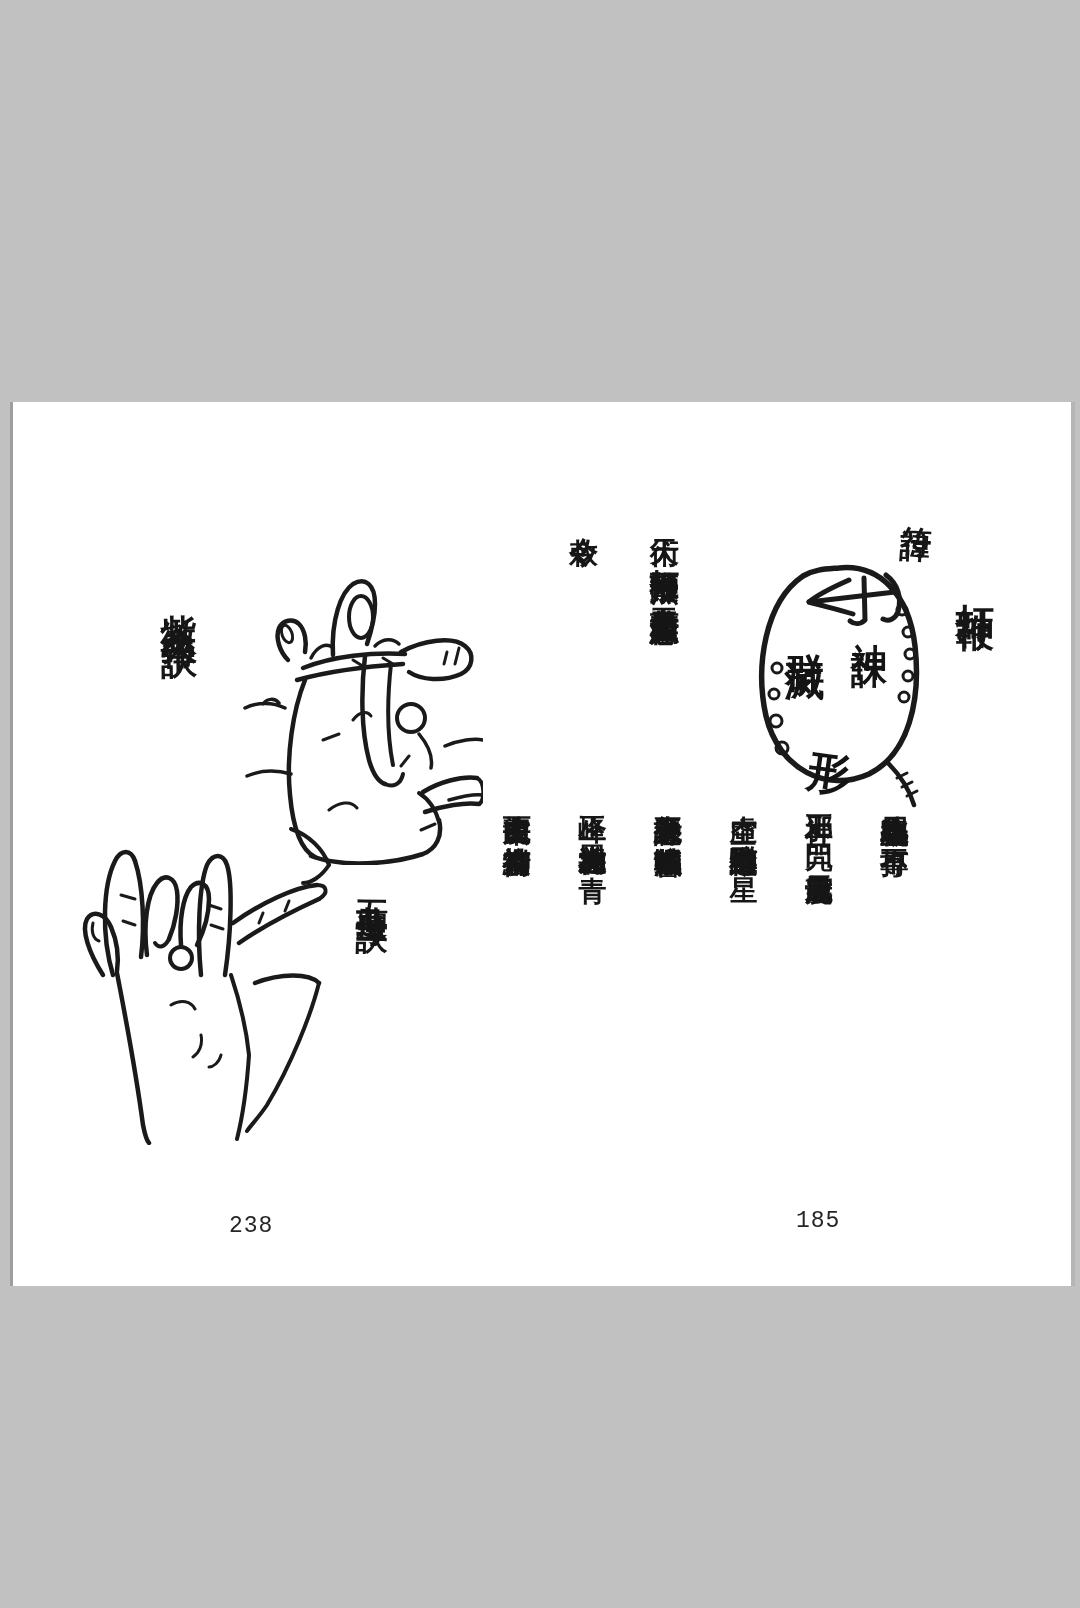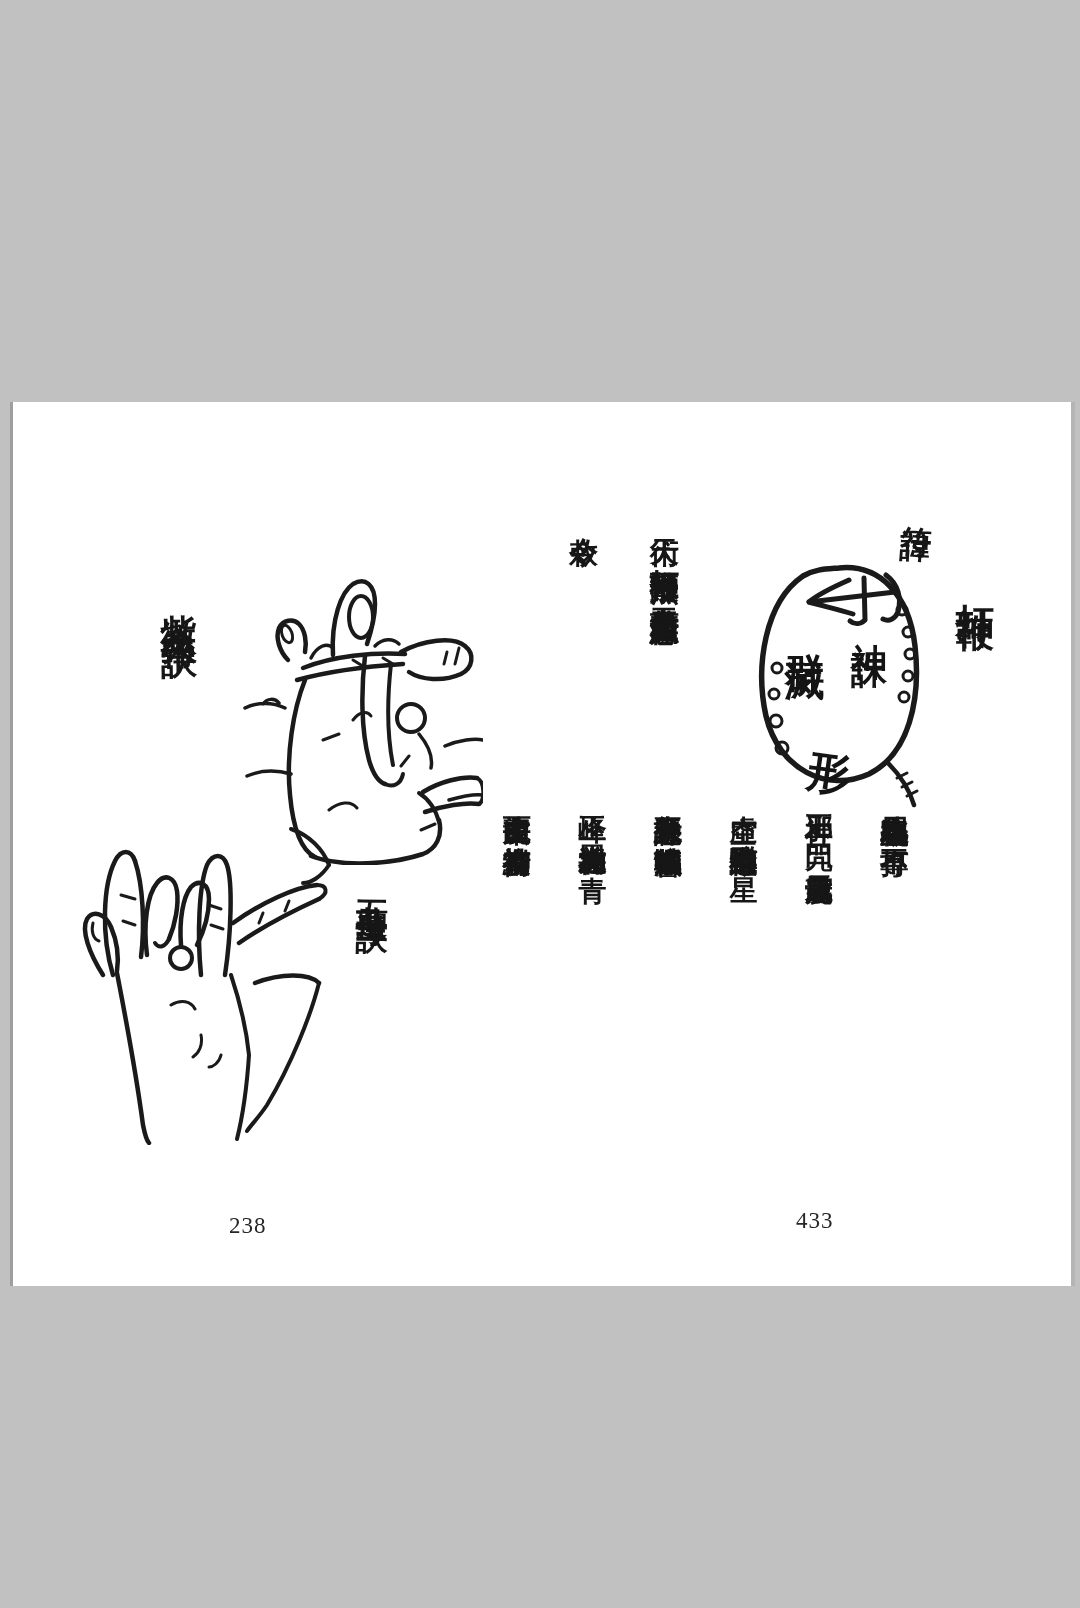--- a/index.html
+++ b/index.html
@@ -27,21 +27,21 @@
   .title{font-size:38px;letter-spacing:5px;}
   .fulabel{font-size:31px;letter-spacing:3px;transform:rotate(4deg);}
   .cols{position:absolute;}
   .cols .col{font-size:28px;line-height:39.5px;letter-spacing:0.5px;}
   .closing .col{font-size:29px;line-height:45px;letter-spacing:1px;}
   .hand-label{font-weight:700;}
   .label-upper{font-size:36px;letter-spacing:7px;transform:rotate(-1deg);}
   .label-lower{font-size:32px;letter-spacing:5px;transform:rotate(1deg);}
   .pagenum{
     position:absolute;font-size:23px;color:#262626;
-    font-family:Liberation Serif, serif;letter-spacing:1px;
+    font-family:Liberation Mono, monospace;letter-spacing:1px;
   }
   .talisman{position:absolute;}
   .talisman svg{position:absolute;left:0;top:0;}
   .tal-chr{position:absolute;font-weight:700;color:#141414;}
   .tal-right{left:96px;top:56px;font-size:36px;line-height:44px;letter-spacing:8px;}
   .tal-left{left:30px;top:64px;font-size:40px;line-height:46px;letter-spacing:6px;}
   .tal-bottom{left:56px;top:160px;font-size:44px;transform:rotate(8deg);}
   .drawing{position:absolute;}
   svg path, svg circle, svg ellipse{
     fill:none;stroke:#1a1a1a;stroke-linecap:round;stroke-linejoin:round;
@@ -93,21 +93,21 @@
     <div class="col">火奉行誅惡魅　鳴鞭響鎖滅</div>
     <div class="col">巫峰　黑虎大神巡左右　青</div>
     <div class="col">龍白虎去西東　拘神縱有衝</div>
   </div>
 
   <div class="vtext print cols closing" style="left:620px;top:113px;width:90px;height:680px;">
     <div class="col">天術　打神鞭下掃無蹤　吾奉茅山李老君急急如律</div>
     <div class="col">令敕</div>
   </div>
 
-  <div class="pagenum" style="left:783px;top:806px;">433</div>
+  <div class="pagenum" style="left:783px;top:806px;">185</div>
 
   <div class="vtext hand-label label-upper" style="position:absolute;left:140px;top:183px;">紫微大帝訣</div>
 
   <div class="vtext hand-label label-lower" style="position:absolute;left:338px;top:473px;">五蓮聖母訣</div>
 
   <div class="drawing" style="left:220px;top:158px;width:250px;height:305px;">
     <svg width="250" height="305" viewBox="0 0 250 305">
 
       <path d="M72,120 C60,150 53,195 57,235 C60,268 68,290 82,297" stroke-width="4.5"></path>
       <path d="M78,296 C110,308 160,304 190,294 C203,289 210,276 206,260" stroke-width="4.5"></path>

